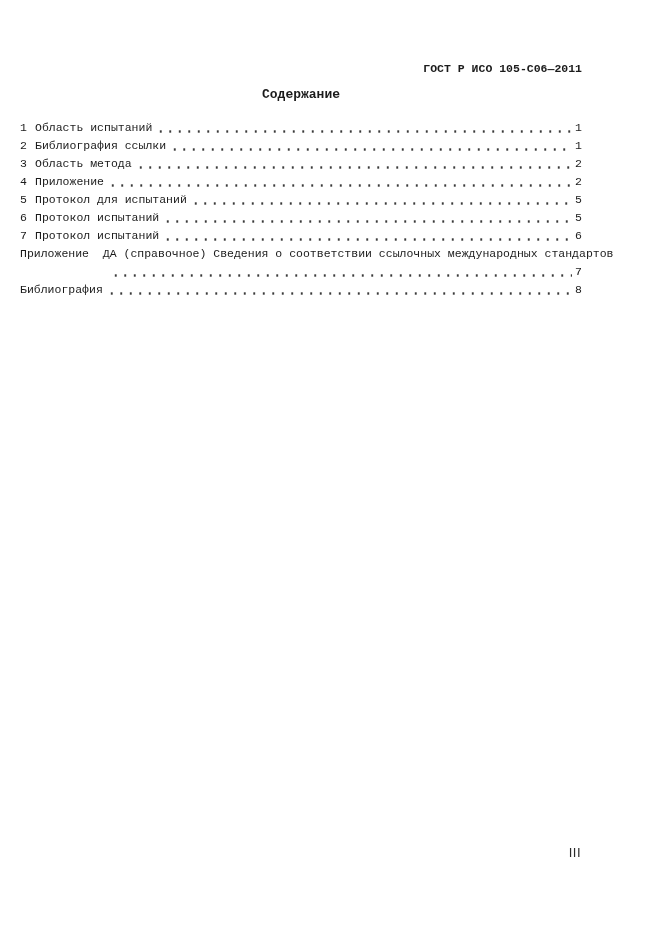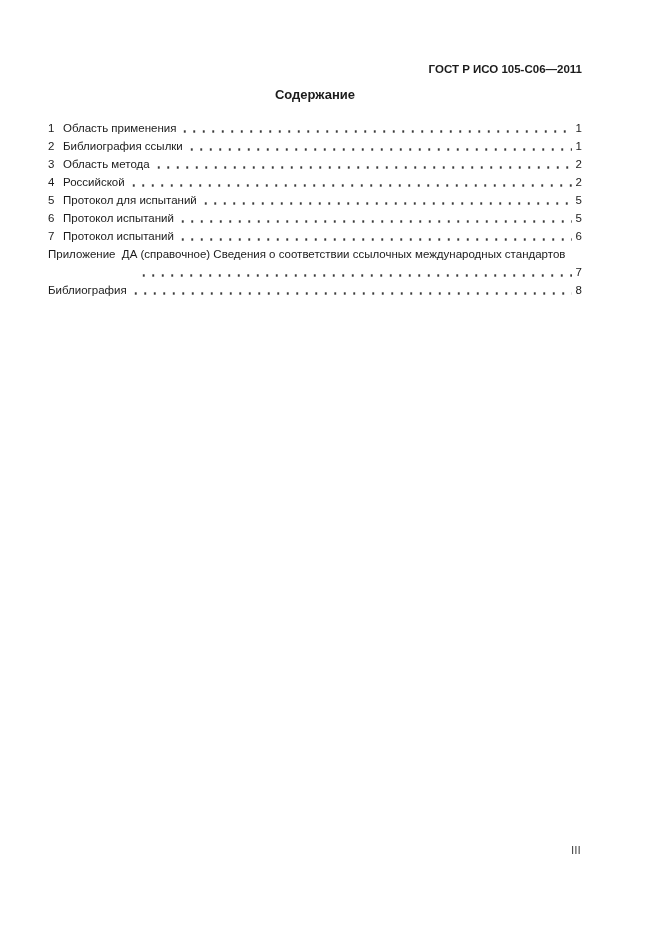--- a/index.html
+++ b/index.html
@@ -7,22 +7,23 @@
     position: relative;
     width: 661px;
     height: 936px;
     background: #ffffff;
     font-family: "Liberation Sans", sans-serif;
     color: #1b1b1b;
     overflow: hidden;
     box-sizing: border-box;
   }
   .content {
-    padding: 62px 79px 0 48px;
+    padding: 62px 79px 0 20px;
     box-sizing: border-box;
+    font-family: Liberation Mono, monospace;
   }
   .doc-header {
     text-align: right;
     font-weight: bold;
     font-size: 11.5px;
     line-height: 14px;
     white-space: pre;
   }
   .toc-title {
     margin-top: 11px;
@@ -67,61 +68,61 @@
   .appendix-line1 {
     height: 18px;
     line-height: 18px;
     white-space: pre;
   }
   .appendix-line2 { padding-left: 87px; }
   .folio {
     position: absolute;
     top: 845px;
     right: 80px;
-    font-size: 10px;
+    font-size: 13px;
     color: #2a2a2a;
     letter-spacing: 0.5px;
   }
 </style>
 </head>
 <body>
 
 <div class="page">
   <div class="content">
 
     <div class="doc-header">ГОСТ Р ИСО 105-С06—2011</div>
 
     <div class="toc-title">Содержание</div>
 
     <div class="toc-list">
 
       <div class="toc-row">
         <span class="toc-num">1</span>
-        <span class="toc-label">Область применения</span>
+        <span class="toc-label">Область испытаний</span>
         <span class="dots"></span>
         <span class="toc-page">1</span>
       </div>
 
       <div class="toc-row">
         <span class="toc-num">2</span>
         <span class="toc-label">Библиография ссылки</span>
         <span class="dots"></span>
         <span class="toc-page">1</span>
       </div>
 
       <div class="toc-row">
         <span class="toc-num">3</span>
         <span class="toc-label">Область метода</span>
         <span class="dots"></span>
         <span class="toc-page">2</span>
       </div>
 
       <div class="toc-row">
         <span class="toc-num">4</span>
-        <span class="toc-label">Российской</span>
+        <span class="toc-label">Приложение</span>
         <span class="dots"></span>
         <span class="toc-page">2</span>
       </div>
 
       <div class="toc-row">
         <span class="toc-num">5</span>
         <span class="toc-label">Протокол для испытаний</span>
         <span class="dots"></span>
         <span class="toc-page">5</span>
       </div>

